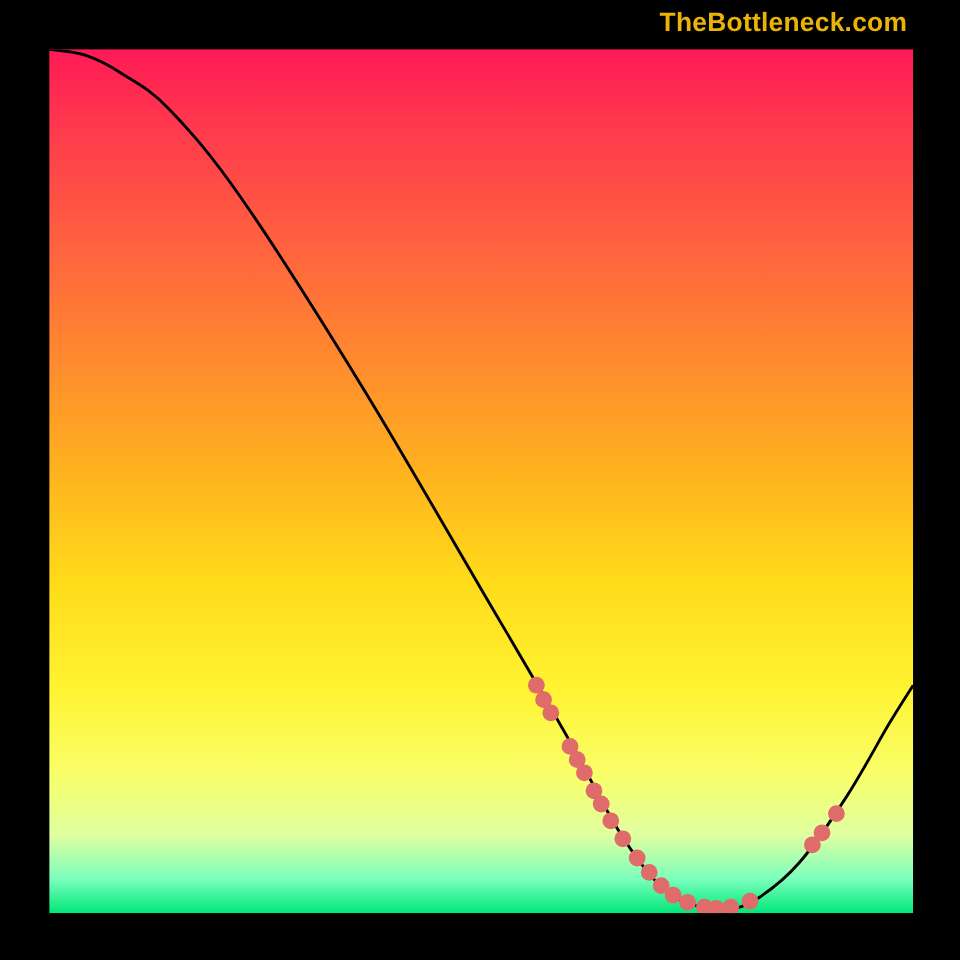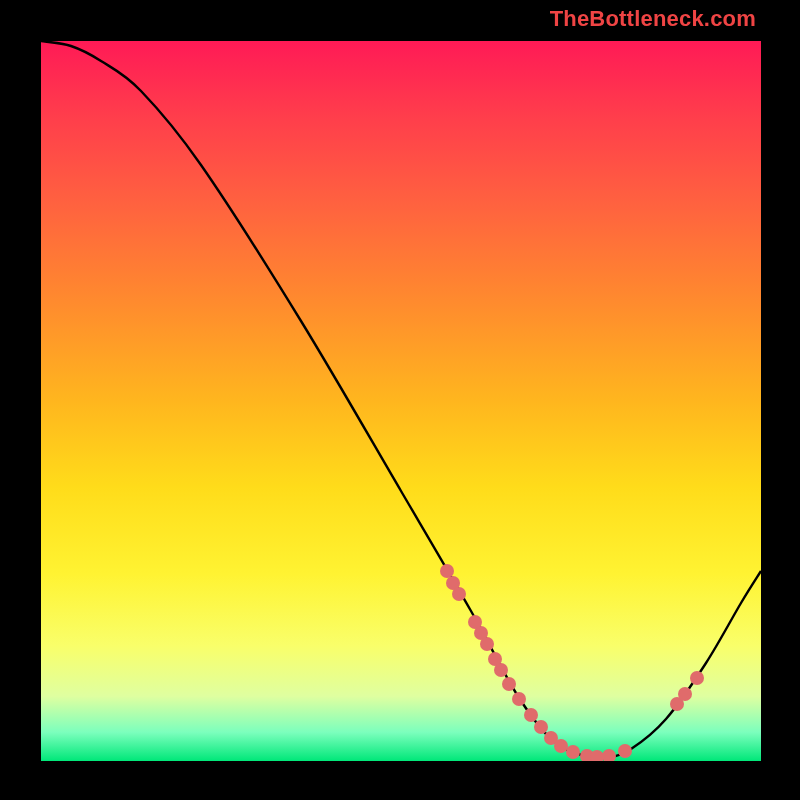--- a/index.html
+++ b/index.html
@@ -45,21 +45,21 @@
   }
   .curve {
     position: absolute;
     inset: 0;
     pointer-events: none;
   }
   .watermark {
     position: absolute;
     top: 6px;
     right: 44px;
-    color: #ef4444;
+    color: #eab308;
     font-size: 22px;
     font-weight: 600;
     letter-spacing: 0.2px;
     user-select: none;
   }
 </style>
 </head>
 <body>
 
 <div class="frame">

